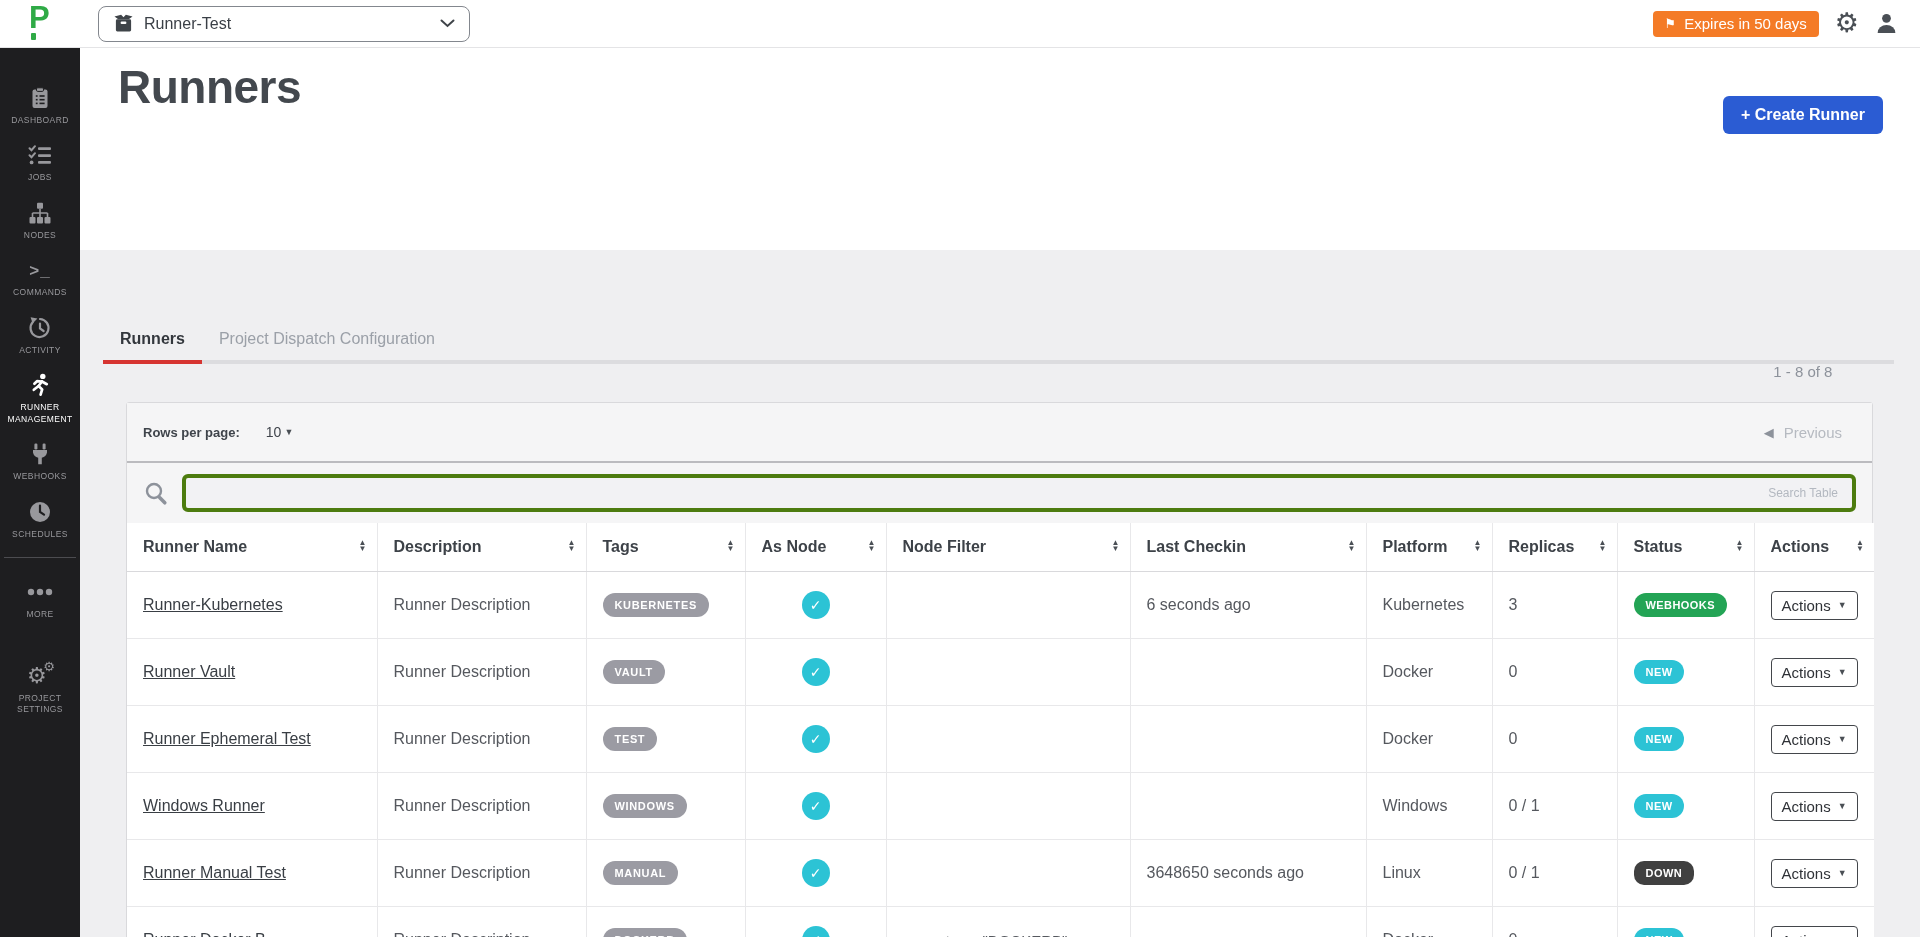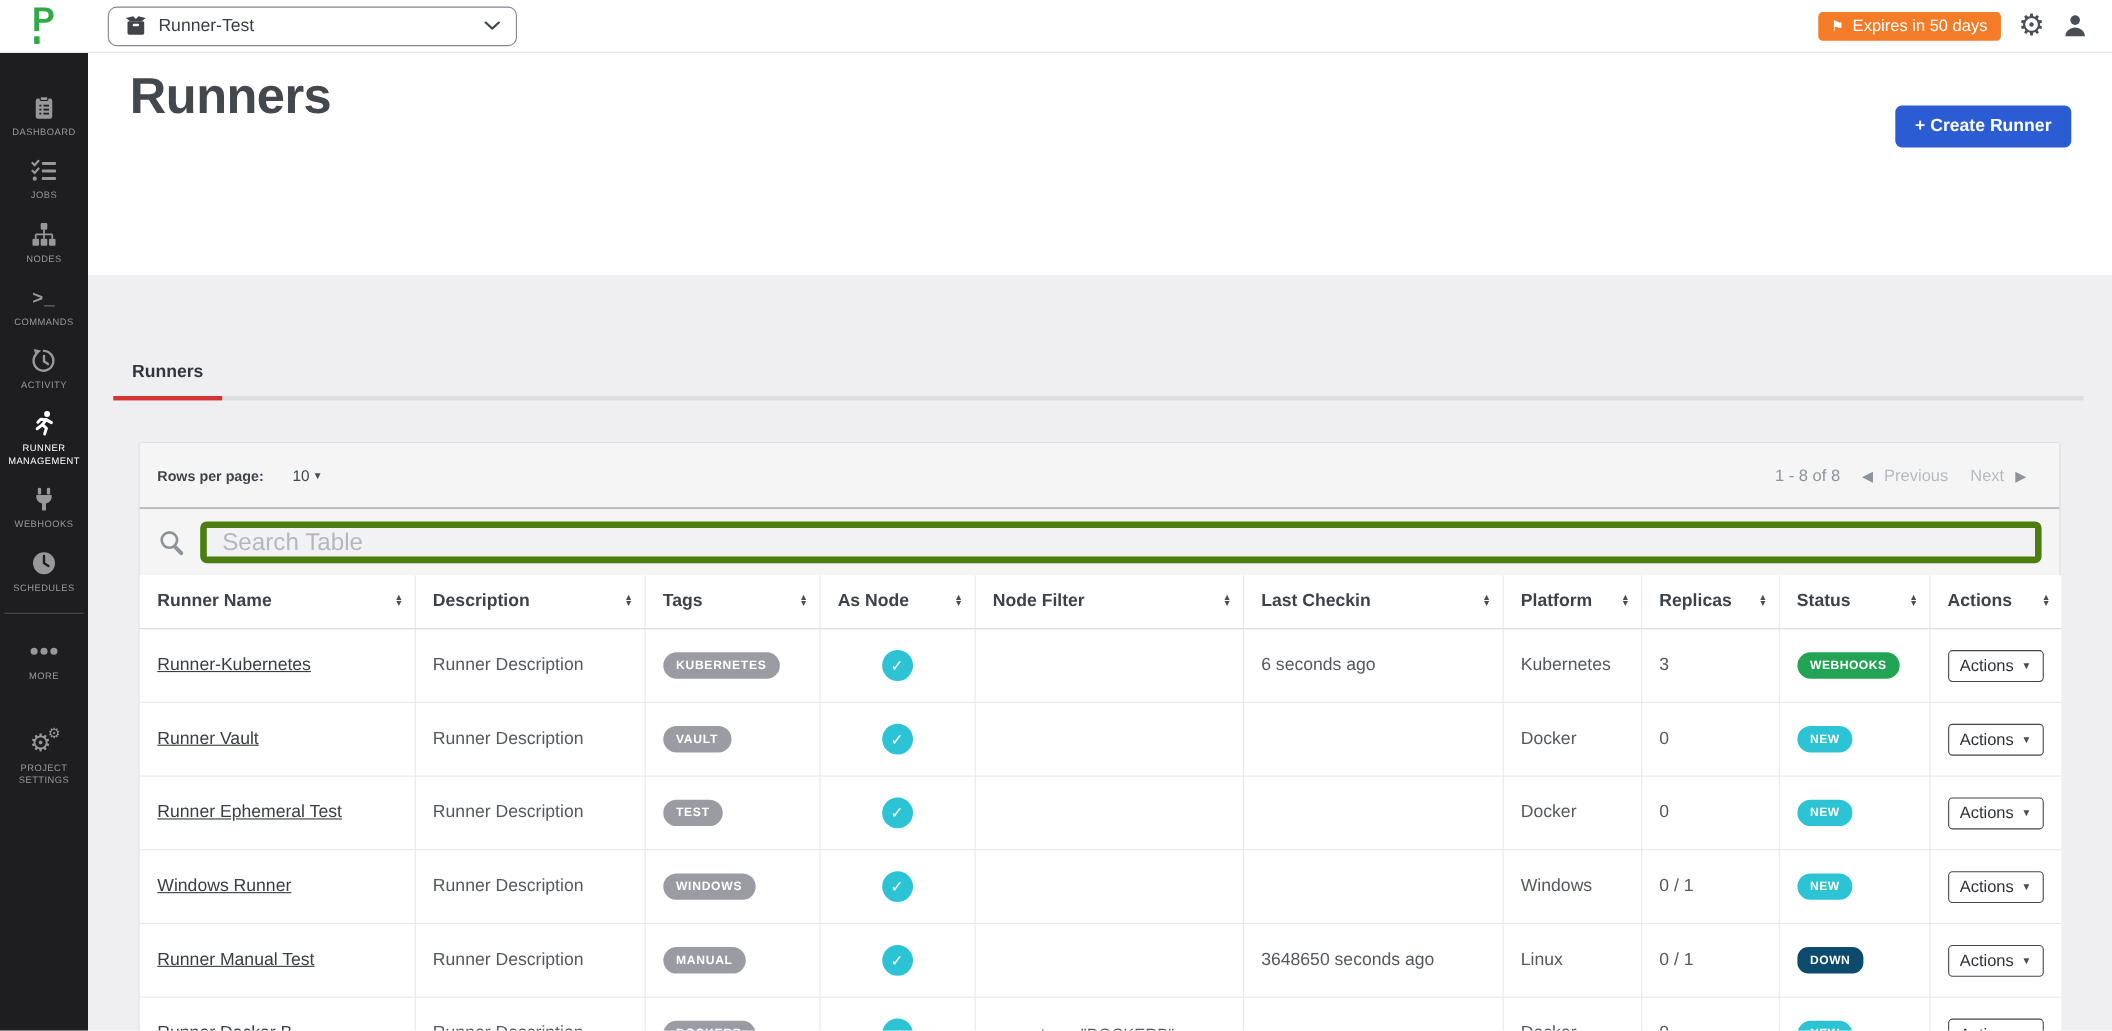--- a/index.html
+++ b/index.html
@@ -63,31 +63,31 @@
   .tab.active { color:#33373d; font-weight:600; border-bottom-color:#d63431; }
 
   
   .card { margin:38px 47px 0 46px; background:#fff; border:1px solid #d9d9dc; border-radius:3px; }
   .toolbar { height:60px; background:#f5f5f6; border-bottom:2px solid #bbbbbf;
     display:flex; align-items:center; padding:0 16px; }
   .rpp-label { font-size:13px; font-weight:700; color:#3f444b; }
   .rpp-select { margin-left:26px; font-size:14px; color:#3f444b; display:flex;
     align-items:center; gap:3px; cursor:pointer; }
   .caret { font-size:9px; color:#4a4f55; line-height:1; }
-  .toolbar-right { margin-left:auto; display:flex; align-items:center; gap:20px; padding-right:14px; }
+  .toolbar-right { margin-left:auto; display:flex; align-items:center; gap:44px; padding-right:14px;flex-direction:column; }
   .range-text { font-size:15px; color:#8d929b; }
   .pager { font-size:15px; color:#b6bac1; display:flex; align-items:center; gap:10px; cursor:pointer; }
   .pager-arrow { color:#8d929b; font-size:13px; line-height:1; }
 
   .search-row { height:60px; background:#f5f5f6; display:flex; align-items:center;
     padding:0 16px; gap:12px; }
   .search-icon { flex-shrink:0; display:flex; }
-  .search-input { flex:1; height:38px; border:6px solid #4d7c0f; border-radius:6px;
-    background:#f2f2f4; font-size:22px; color:#4c5158; padding:0 14px; outline:none;
-    font-family:inherit; }
+  .search-input { flex:1; height:38px; border:4px solid #4d7c0f; border-radius:6px;
+    background:#f2f2f4; font-size:12px; color:#4c5158; padding:0 14px; outline:none;
+    font-family:inherit;text-align:right; }
   .search-input::placeholder { color:#b3b8c0; }
 
   table { width:100%; border-collapse:collapse; table-layout:fixed; background:#fff; }
   th { font-size:16px; font-weight:700; color:#3d4248; text-align:left;
     padding:15px 10px 15px 16px; border-bottom:1px solid #d9d9dc;
     border-right:1px solid #e8e8ea; white-space:nowrap; overflow:hidden; }
   th:last-child { border-right:none; }
   .sort { float:right; display:flex; flex-direction:column; line-height:6px;
     font-size:8px; color:#4a4f55; margin-top:2px; cursor:pointer; }
   td { height:67px; padding:0 16px; font-size:16px; color:#55585e;
@@ -270,20 +270,21 @@
 
   <main>
     <div class="page-header">
       <h1 class="page-title">Runners</h1>
       <button class="create-btn">+ Create Runner</button>
     </div>
 
     <div class="content">
       <div class="tabs">
         <div class="tab active">Runners</div>
+        <div class="tab">Project Dispatch Configuration</div>
       </div>
 
       <div class="card">
         <div class="toolbar">
           <span class="rpp-label">Rows per page:</span>
           <span class="rpp-select">
             <span>10</span>
             <span class="caret">▼</span>
           </span>
           <div class="toolbar-right">
@@ -441,21 +442,21 @@
 
   <tr>
     <td><a class="name-link">Runner Manual Test</a></td>
     <td><span>Runner Description</span></td>
     <td><span class="tag-badge">MANUAL</span></td>
     <td class="cell-center"><span class="check-circle">✓</span></td>
     <td class="node-filter-cell"><span></span></td>
     <td><span>3648650 seconds ago</span></td>
     <td><span>Linux</span></td>
     <td><span>0 / 1</span></td>
-    <td><span class="status-badge" style="background: #0c4a6e; border-radius: 10px;">DOWN</span></td>
+    <td><span class="status-badge" style="background: #404040; border-radius: 10px;">DOWN</span></td>
     <td>
       <button class="actions-btn">
         <span>Actions</span>
         <span class="caret">▼</span>
       </button>
     </td>
   </tr>
 
   <tr>
     <td><a class="name-link">Runner Docker B</a></td>

